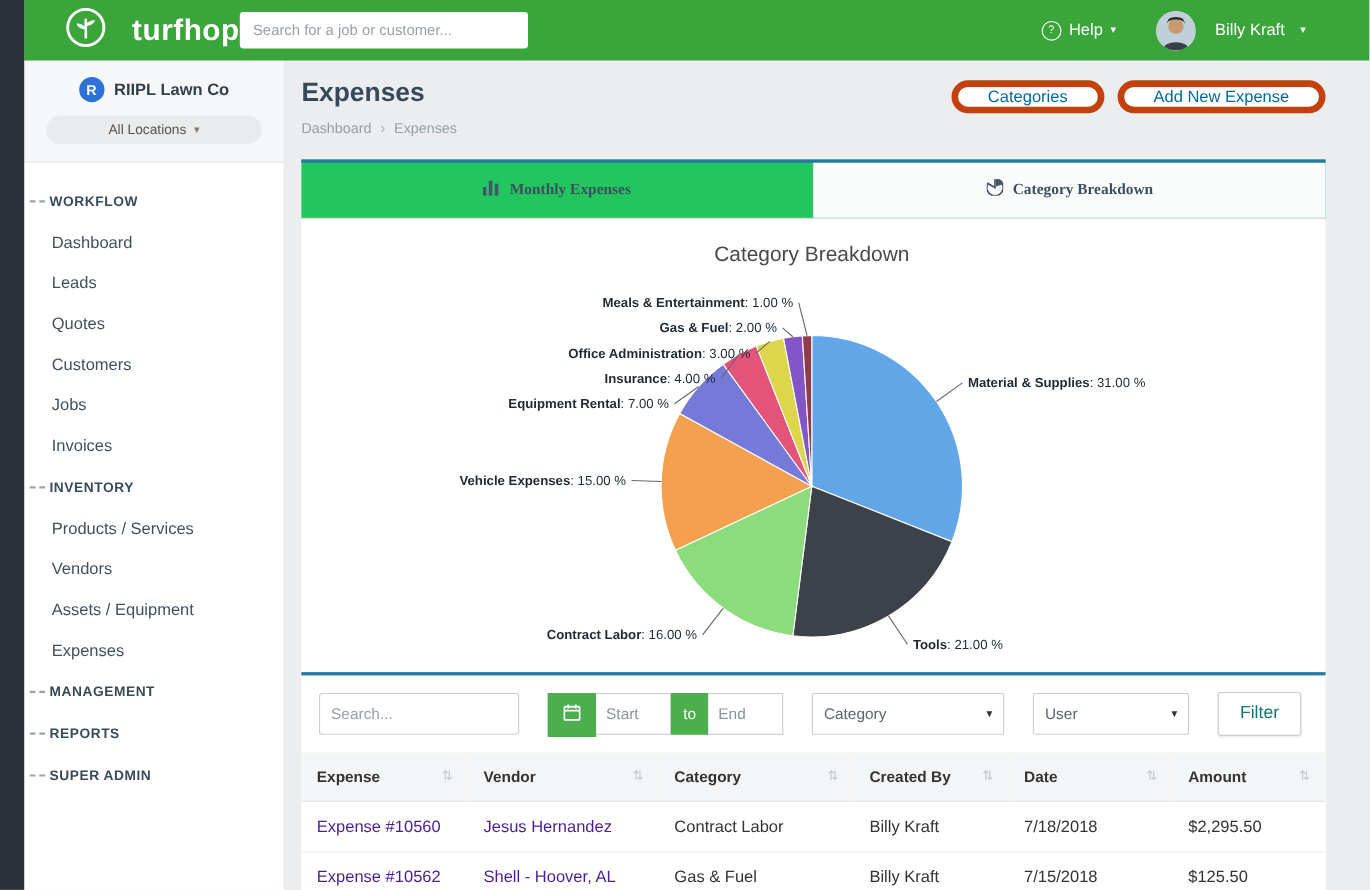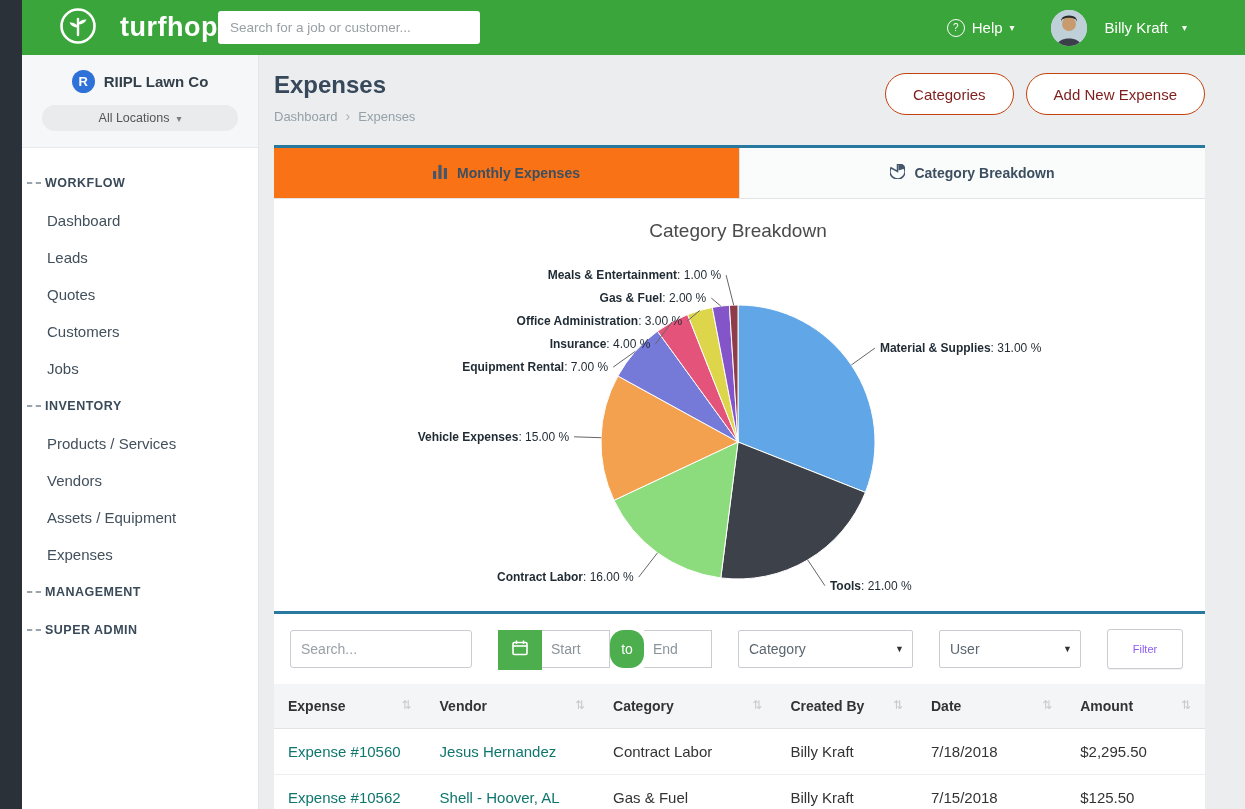--- a/index.html
+++ b/index.html
@@ -35,51 +35,51 @@
   .dash-icon{width:14px;border-top:2px dashed #9aa4ac;}
   .nav-section-label{font-size:12.5px;font-weight:bold;letter-spacing:.5px;color:#3a4a59;}
   .nav-item{padding:10px 0 10px 25px;font-size:15px;color:#42505c;cursor:pointer;}
   
   .main{position:absolute;left:258px;top:55px;right:0;bottom:0;background:#ebedee;padding:16px 40px 0 16px;box-sizing:border-box;overflow:hidden;}
   .page-head{display:flex;align-items:flex-start;justify-content:space-between;}
   .page-title{margin:0 0 9px 0;font-size:24px;font-weight:600;color:#36485a;}
   .breadcrumb{font-size:13px;color:#95a0a8;display:flex;gap:8px;align-items:center;}
   .crumb-sep{color:#aab3ba;font-size:14px;}
   .head-actions{display:flex;gap:12px;padding-top:2px;}
-  .pill-btn{height:42px;border-radius:22px;padding:0 27px;background:#fff;border:1px solid #c2410c;color:#7f1d1d;font-size:15px;font-family:inherit;cursor:pointer;}
-  
-  .tabs{display:flex;margin-top:21px;border-top:3px solid #2879a0;background:#f97316;border-bottom:1px solid #e2e4e6;height:50px;}
+  .pill-btn{height:30px;border-radius:22px;padding:0 27px;background:#fff;border:6px solid #c2410c;color:#0369a1;font-size:15px;font-family:inherit;cursor:pointer;}
+  
+  .tabs{display:flex;margin-top:21px;border-top:3px solid #2879a0;background:#22c55e;border-bottom:1px solid #e2e4e6;height:50px;font-family:Liberation Serif, serif;}
   .tab{flex:1;display:flex;align-items:center;justify-content:center;gap:9px;font-size:14px;font-weight:bold;color:#3c4f60;cursor:pointer;}
   .tab:first-child{border-right:1px solid #dfe1e3;}
   .tab.active{background:#fafbfb;}
   
   .chart-card{background:#fff;height:412px;}
   .chart-card svg{display:block;font-family:inherit;}
   
   .table-card{border-top:3px solid #2879a0;background:#fff;}
   .filter-row{display:flex;align-items:center;gap:26px;padding:15px 16px;}
   .flt-search{width:182px;height:38px;border:1px solid #c9cdd1;border-radius:3px;padding:0 10px;font-size:14px;color:#ec4899;outline:none;box-sizing:border-box;}
   .flt-search::placeholder{color:#98a0a5;}
   .date-group{display:flex;height:38px;justify-content:flex-end;}
   .cal-btn{width:42px;height:38px;background:#4cae4c;border:1px solid #4cae4c;display:flex;align-items:center;justify-content:center;cursor:pointer;}
   .date-input{width:68px;height:38px;border:1px solid #c9cdd1;border-left:none;padding:0 9px;font-size:14px;color:#444;outline:none;box-sizing:border-box;}
   .date-input::placeholder{color:#8b949b;}
-  .to-box{width:34px;height:38px;background:#4cae4c;color:#fff;font-size:14px;display:flex;align-items:center;justify-content:center;border-radius:14px;}
+  .to-box{width:34px;height:38px;background:#4cae4c;color:#fff;font-size:14px;display:flex;align-items:center;justify-content:center;}
   .select-wrap{position:relative;}
   .select-wrap select{appearance:none;-webkit-appearance:none;height:38px;border:1px solid #c9cdd1;border-radius:2px;background:#fff;color:#5c6670;padding:0 26px 0 10px;font-size:14px;font-family:inherit;outline:none;cursor:pointer;}
   .sel-cat{width:175px;}
   .sel-user{width:142px;}
   .sel-arrow{position:absolute;right:9px;top:14px;font-size:9px;color:#333;pointer-events:none;}
-  .filter-btn{width:76px;height:40px;background:#fff;border:1px solid #c9cdd1;border-radius:3px;font-size:11px;color:#8b5cf6;font-family:inherit;box-shadow:0 1px 1px rgba(0,0,0,.06);cursor:pointer;}
+  .filter-btn{width:76px;height:40px;background:#fff;border:1px solid #c9cdd1;border-radius:3px;font-size:16px;color:#0f766e;font-family:inherit;box-shadow:0 1px 1px rgba(0,0,0,.06);cursor:pointer;}
   
   table{width:100%;border-collapse:collapse;}
   thead th{background:#f4f5f6;text-align:left;padding:14px 14px;font-size:14px;color:#333;font-weight:bold;border-bottom:1px solid #e1e3e5;}
   .sort-ic{float:right;color:#c3c9ce;font-size:12px;font-weight:normal;cursor:pointer;}
   tbody td{padding:14px 14px;font-size:15px;color:#333;border-bottom:1px solid #eceeef;background:#fff;}
-  td a{color:#0f766e;text-decoration:none;cursor:pointer;}
+  td a{color:#4c1d95;text-decoration:none;cursor:pointer;}
   th:nth-child(1){width:152px;} th:nth-child(2){width:177px;} th:nth-child(3){width:188px;}
   th:nth-child(4){width:139px;} th:nth-child(5){width:145px;} th:nth-child(6){width:130px;}
 </style>
 </head>
 <body>
 
 <div class="left-strip"></div>
 
 <div class="topbar">
   <div class="logo">
@@ -128,31 +128,36 @@
   <div class="nav">
     <div class="nav-section">
       <span class="dash-icon"></span>
       <span class="nav-section-label">WORKFLOW</span>
     </div>
     <div class="nav-item">Dashboard</div>
     <div class="nav-item">Leads</div>
     <div class="nav-item">Quotes</div>
     <div class="nav-item">Customers</div>
     <div class="nav-item">Jobs</div>
+    <div class="nav-item">Invoices</div>
     <div class="nav-section">
       <span class="dash-icon"></span>
       <span class="nav-section-label">INVENTORY</span>
     </div>
     <div class="nav-item">Products / Services</div>
     <div class="nav-item">Vendors</div>
     <div class="nav-item">Assets / Equipment</div>
     <div class="nav-item">Expenses</div>
     <div class="nav-section">
       <span class="dash-icon"></span>
       <span class="nav-section-label">MANAGEMENT</span>
+    </div>
+    <div class="nav-section">
+      <span class="dash-icon"></span>
+      <span class="nav-section-label">REPORTS</span>
     </div>
     <div class="nav-section">
       <span class="dash-icon"></span>
       <span class="nav-section-label">SUPER ADMIN</span>
     </div>
   </div>
 </div>
 
 <div class="main">
 

